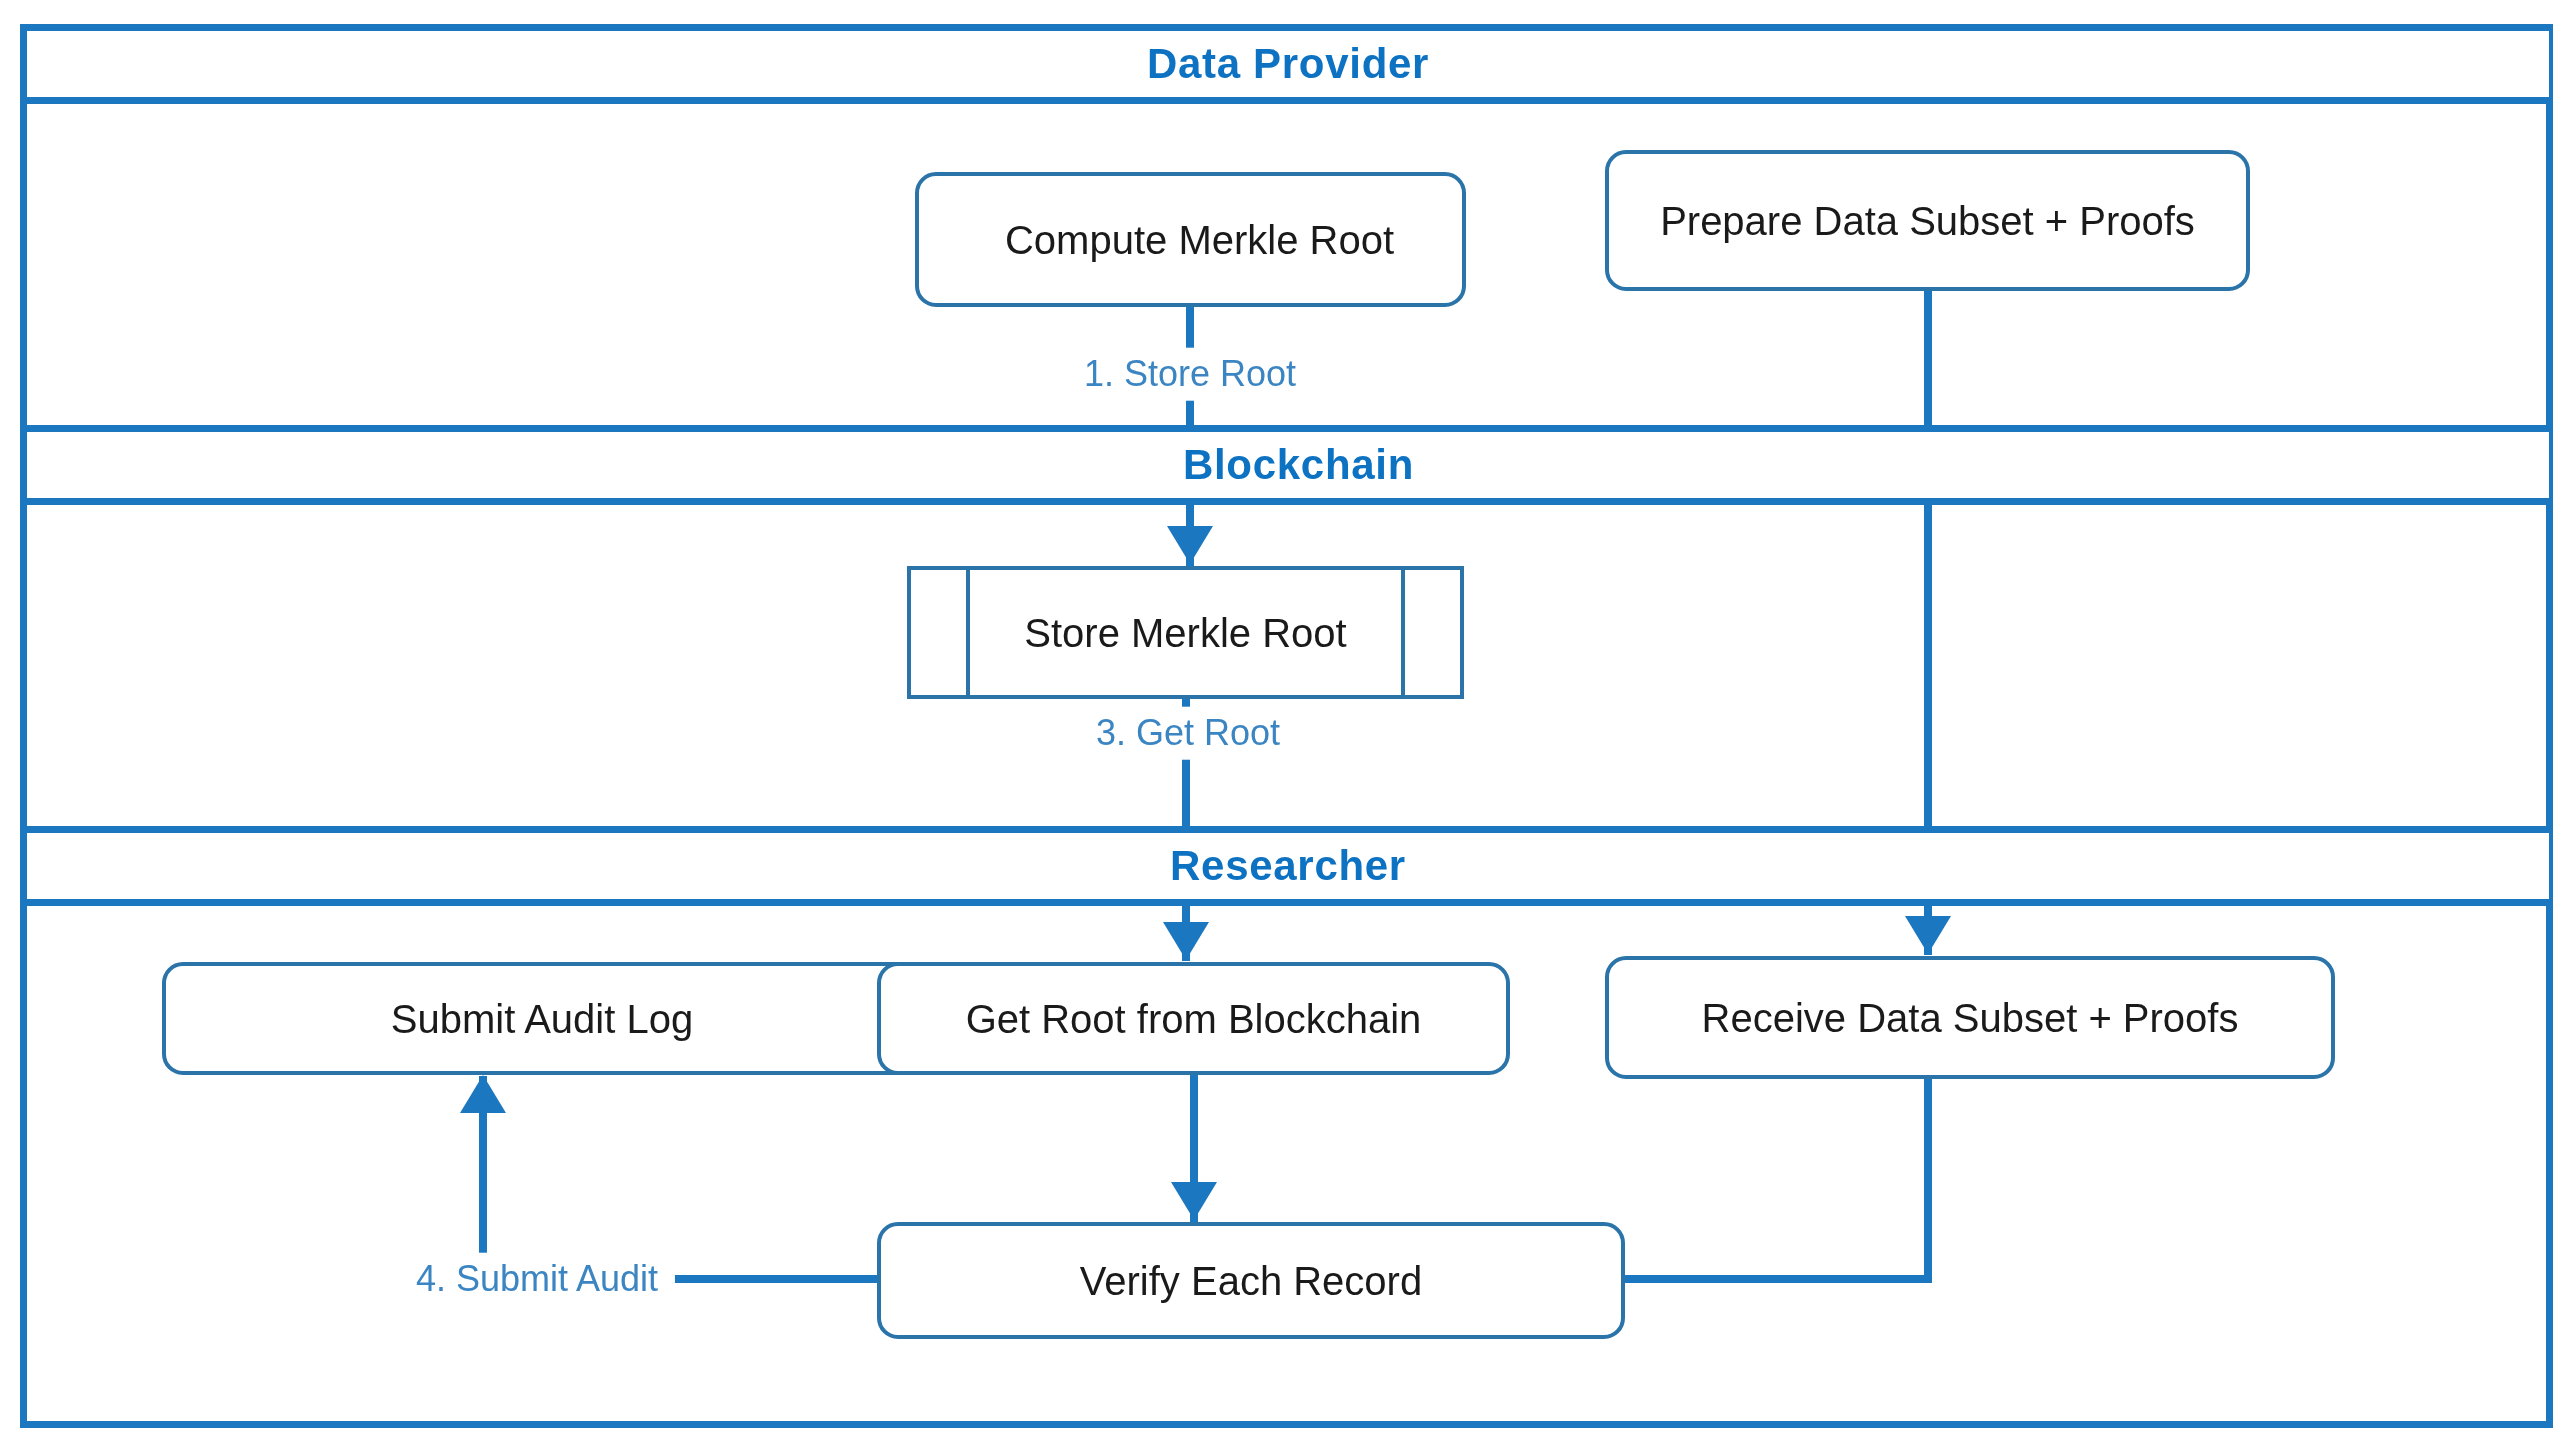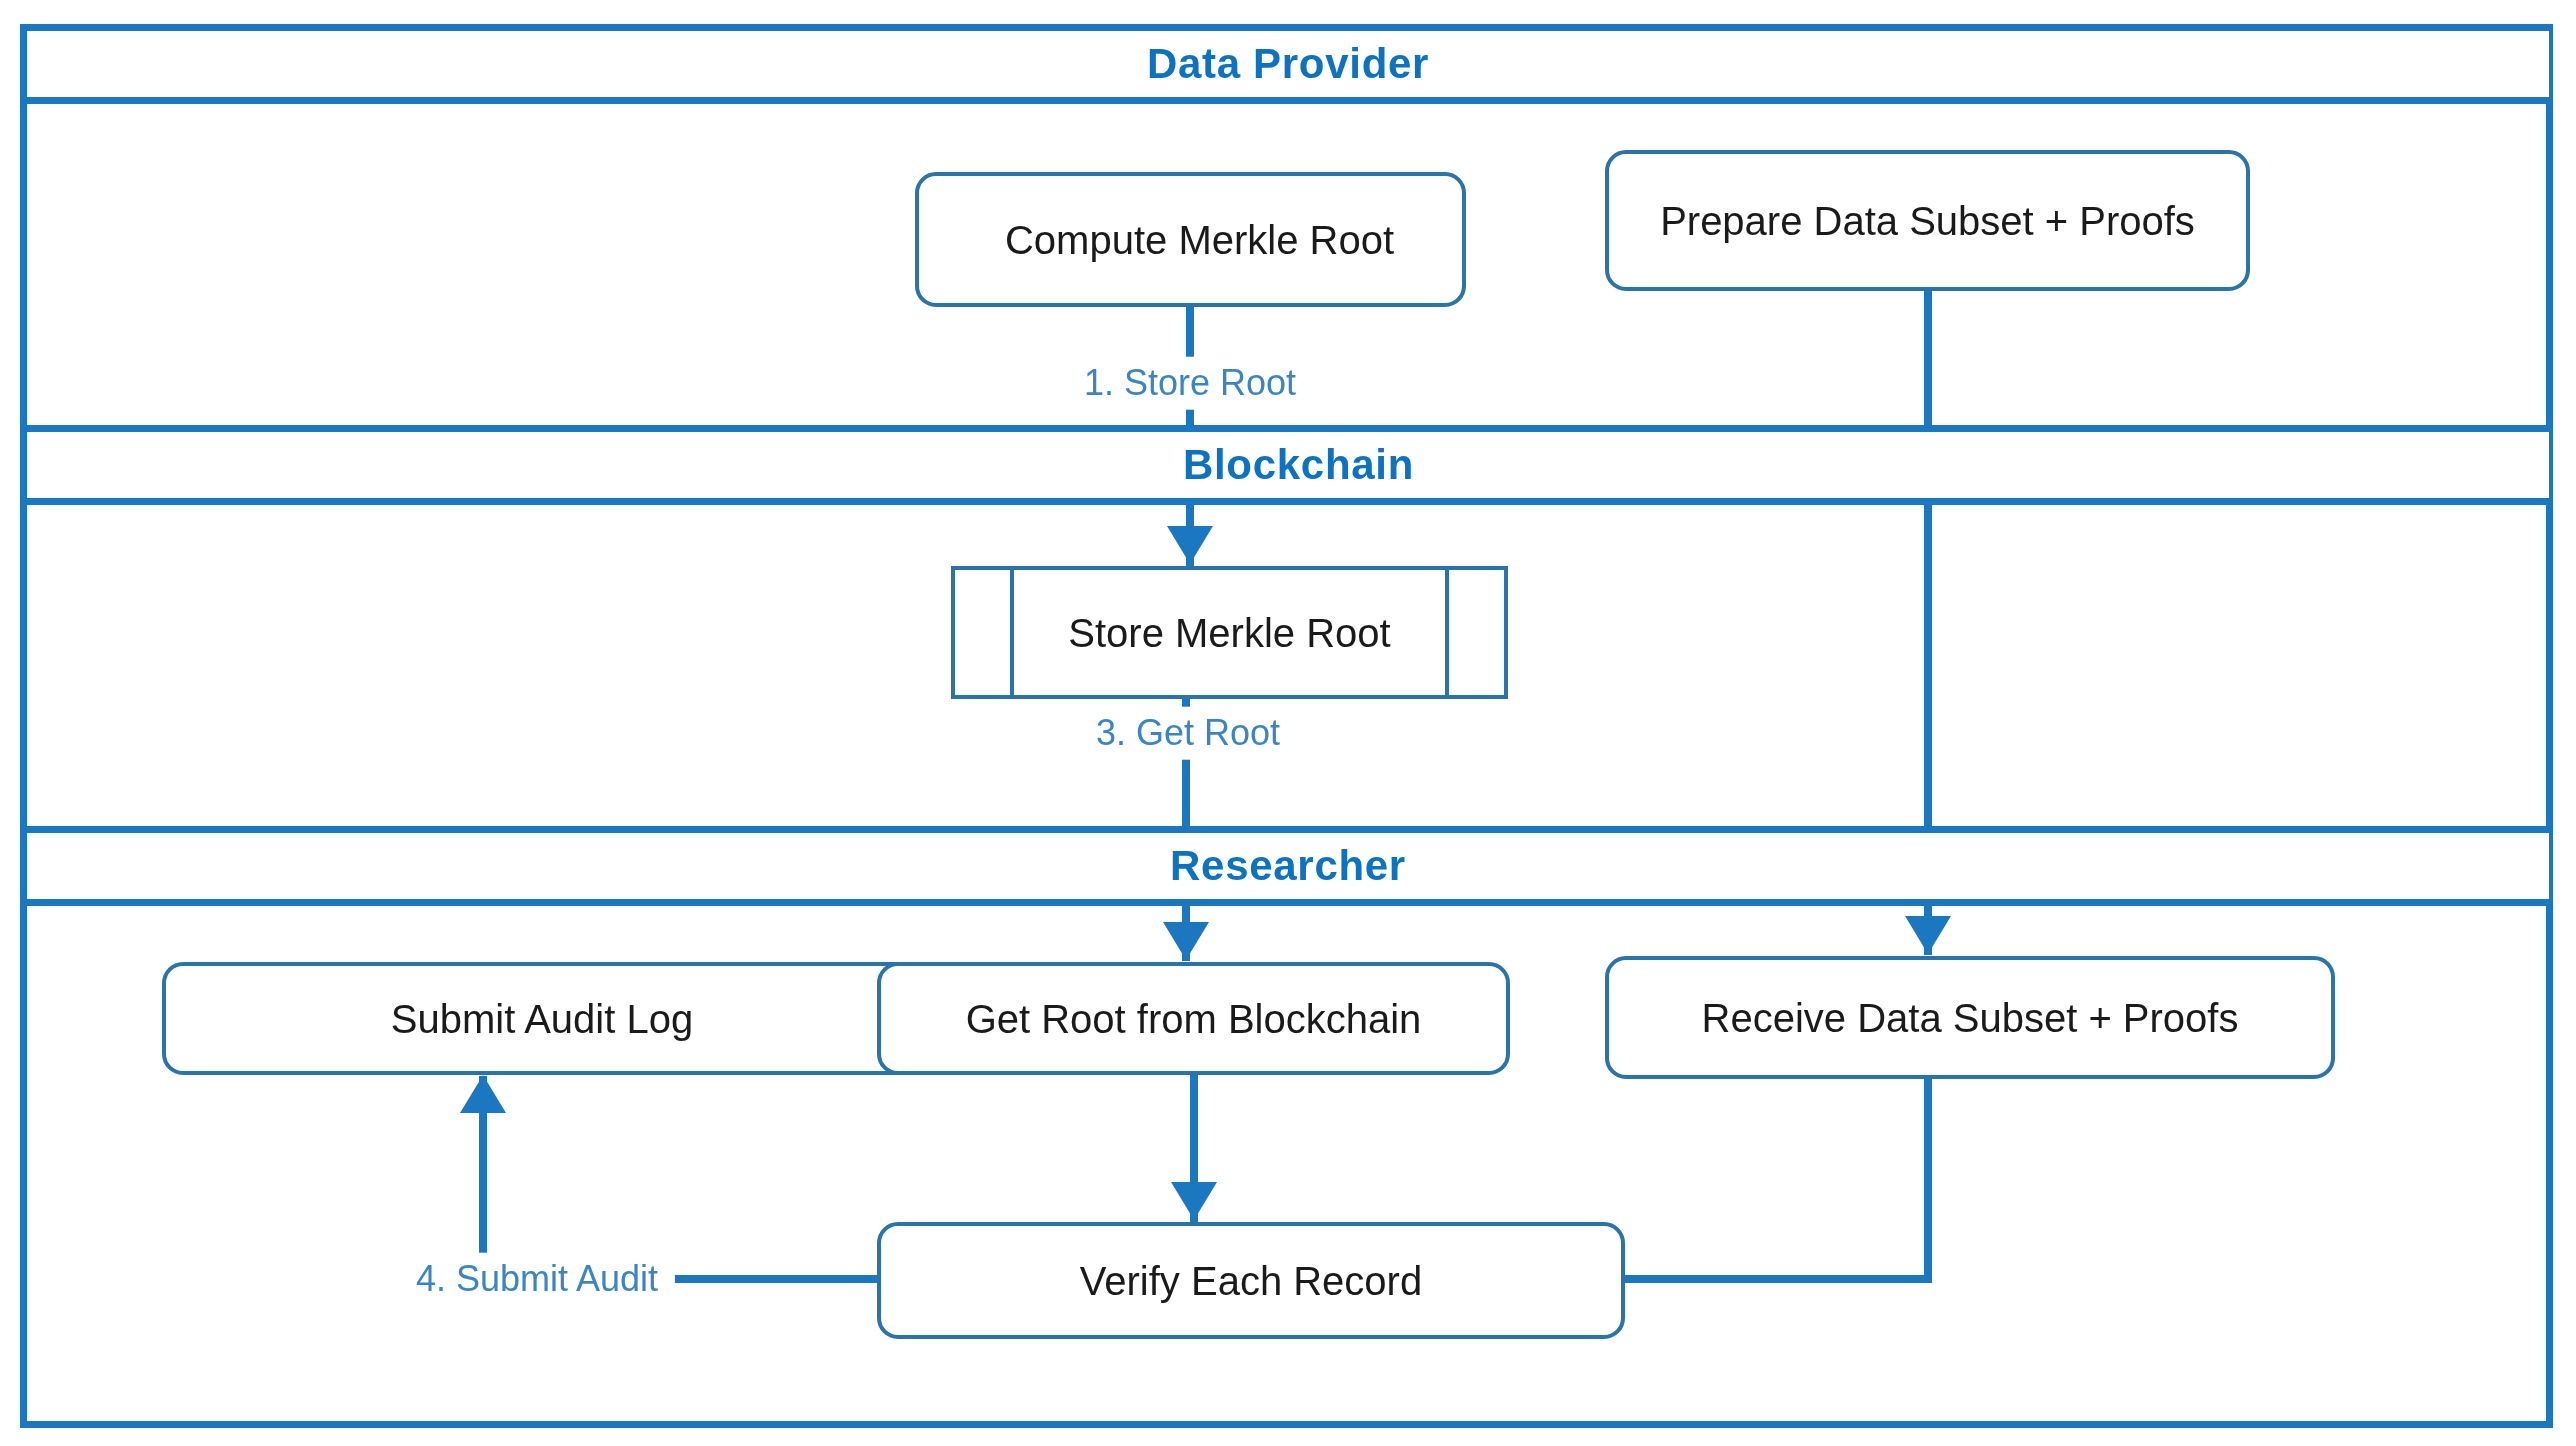--- a/index.html
+++ b/index.html
@@ -85,21 +85,21 @@
   
   .subroutine-bar{
     position:absolute;top:-4px;bottom:-4px;width:4px;
     background:var(--node-border);
   }
   .subroutine-bar.left{left:55px;}
   .subroutine-bar.right{right:55px;}
 
   .node-compute {left:915px;top:172px; width:551px;height:135px;padding-left:18px;}
   .node-prepare {left:1605px;top:150px; width:645px;height:141px;}
-  .node-store   {left:907px;top:566px; width:557px;height:133px;margin-left:44px;}
+  .node-store   {left:907px;top:566px; width:557px;height:133px;}
   .node-submit  {left:162px; top:962px;width:760px;height:113px;}
   .node-getroot {left:877px;top:962px;width:633px;height:113px;}
   .node-receive {left:1605px;top:956px;width:730px;height:123px;}
   .node-verify  {left:877px;top:1222px;width:748px;height:117px;}
 
   
   .conn-a  {left:1186px;top:297px; height:269px;}
   .conn-b  {left:1924px;top:291px; height:664px;}
   .conn-c  {left:1182px;top:698px;height:263px;}
   .conn-d  {left:1190px;top:1075px;height:147px;}
@@ -108,21 +108,21 @@
   .conn-fh {left:479px; top:1275px;width:398px;}
   .conn-fv {left:479px; top:1076px;height:207px;}
 
   .arrow-a {left:1167px;top:526px;}
   .arrow-b {left:1905px;top:916px;}
   .arrow-c {left:1163px;top:922px;}
   .arrow-d {left:1171px;top:1182px;}
   .arrow-e {left:1513px;top:1256px;}
   .arrow-f {left:460px; top:1075px;}
 
-  .label-1{left:1190px;top:383px;}
+  .label-1{left:1190px;top:374px;}
   .label-2{left:1928px;top:628px;}
   .label-3{left:1188px;top:733px;}
   .label-4{left:537px; top:1279px;}
 </style>
 </head>
 <body>
 
 <div class="canvas">
 
   <div class="frame"></div>

